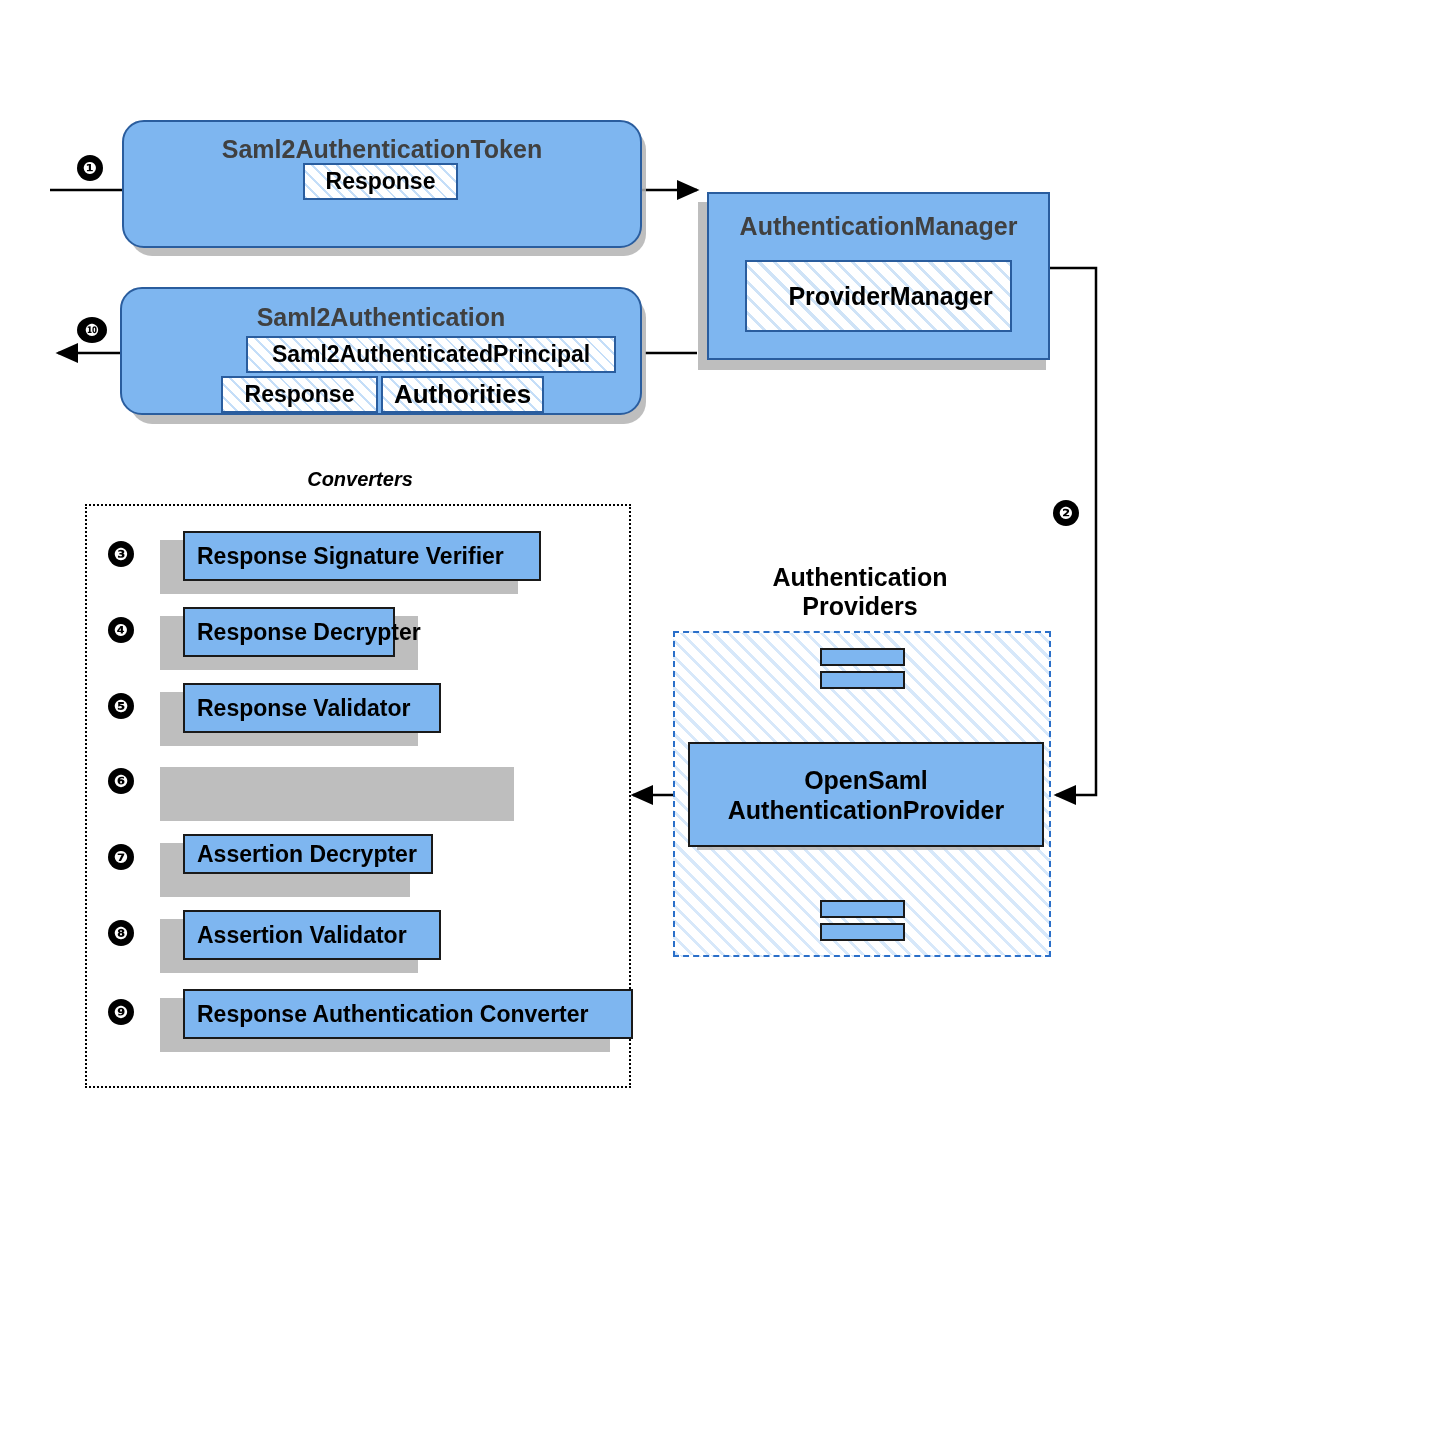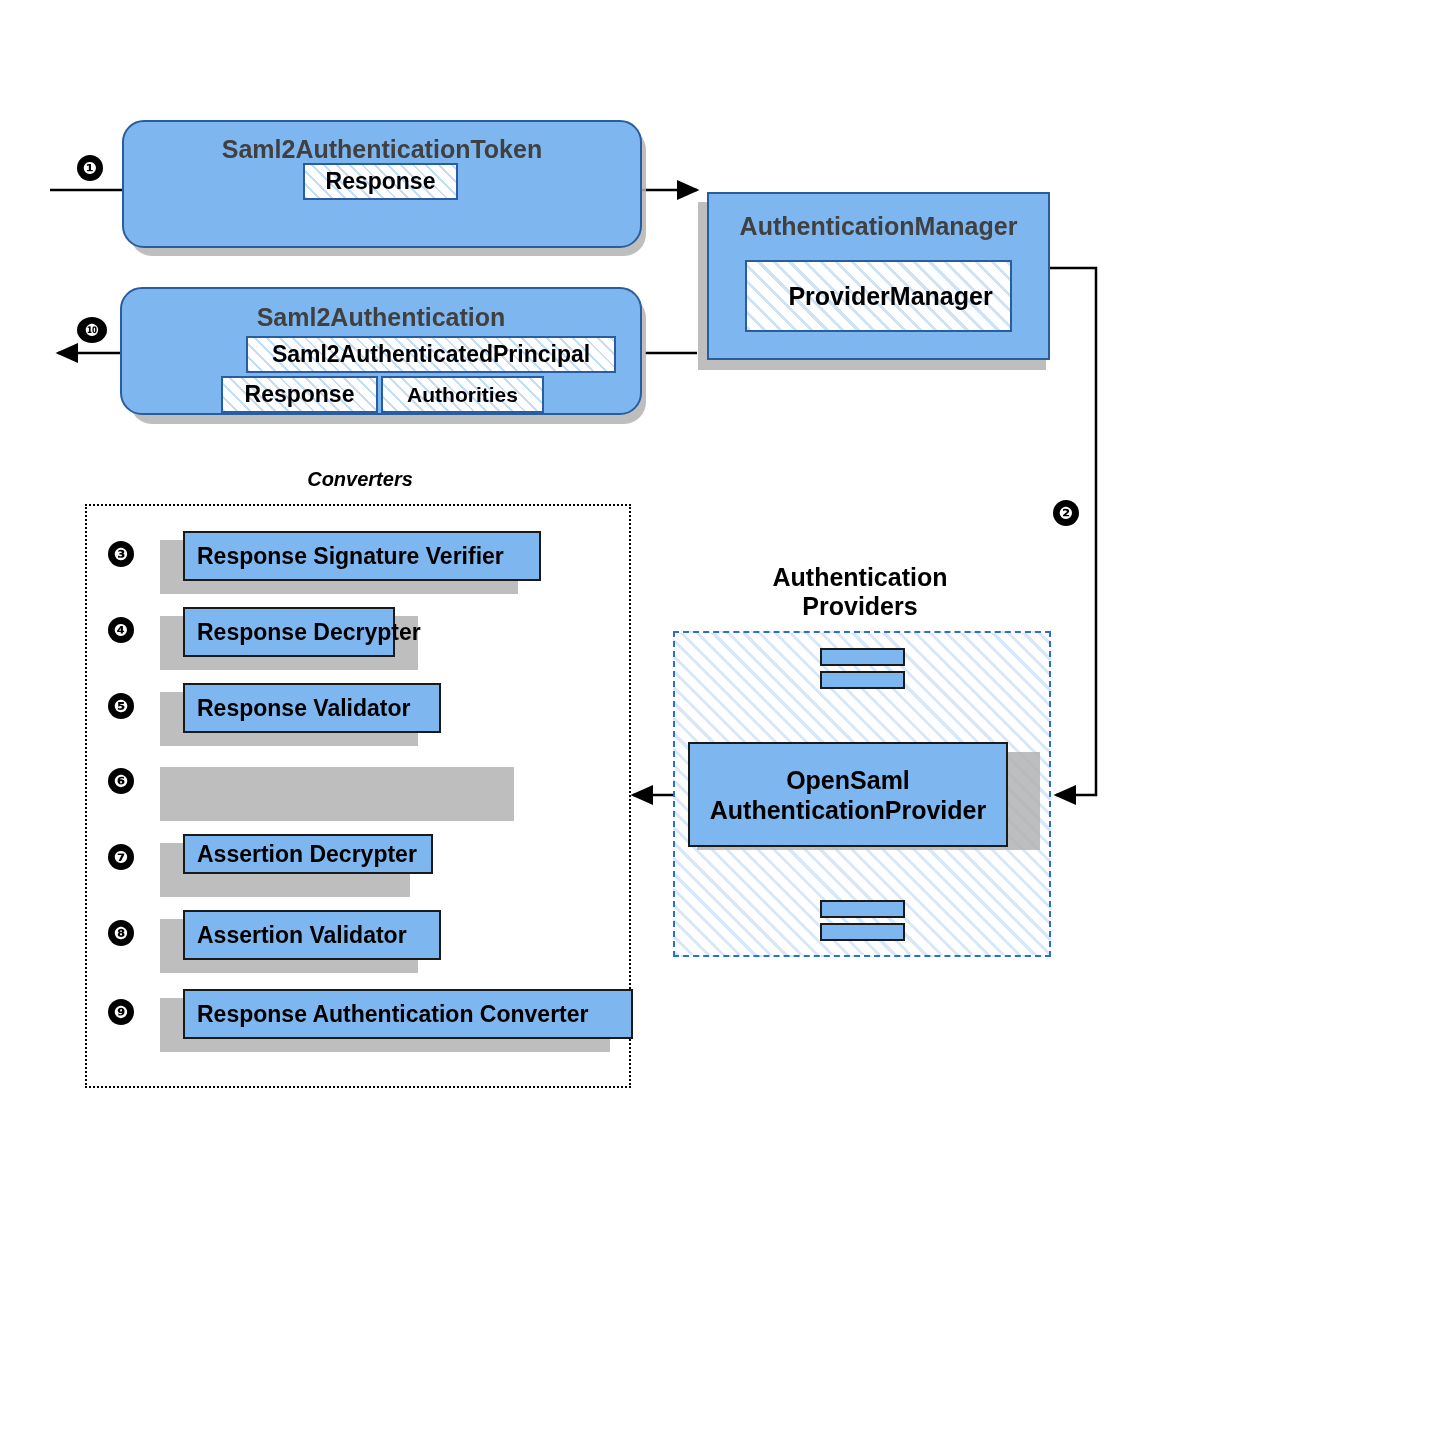--- a/index.html
+++ b/index.html
@@ -169,21 +169,21 @@
   <div class="inner-label" style="left:303px; top:163px; width:155px; height:37px; font-size:23px;">Response</div>
 
   <div class="step wide" style="left:77px; top:317px;">❿</div>
 
   <div class="shadow" style="left:130px; top:296px; width:516px; height:128px; border-radius:22px;"></div>
   <div class="rounded-box" style="left:120px; top:287px; width:522px; height:128px;">
     <div class="box-title" style="top:14px; font-size:25px;">Saml2Authentication</div>
   </div>
   <div class="inner-label" style="left:198px; top:336px; width:370px; height:37px; font-size:23px;margin-left:48px;">Saml2AuthenticatedPrincipal</div>
   <div class="inner-label" style="left:221px; top:376px; width:157px; height:37px; font-size:23px;">Response</div>
-  <div class="inner-label" style="left:381px; top:376px; width:163px; height:37px; font-size:21px;text-align:right;">Authorities</div>
+  <div class="inner-label" style="left:381px; top:376px; width:163px; height:37px; font-size:26px;text-align:right;">Authorities</div>
 
   <div class="shadow" style="left:698px; top:202px; width:348px; height:168px;"></div>
   <div class="sq-box" style="left:707px; top:192px; width:343px; height:168px; border-color:#2a5d9e;">
     <div class="box-title" style="top:18px; font-size:25px;">AuthenticationManager</div>
   </div>
   <div class="hatch-box" style="left:745px; top:260px; width:267px; height:72px;
        display:flex; align-items:center; justify-content:center; font-weight:bold; font-size:25px;">ProviderManager</div>
 
   <div class="step" style="left:1053px; top:500px;">❷</div>
 
@@ -218,21 +218,21 @@
   <div class="conv-box" style="left:152px; top:989px; width:450px; height:50px;">Response Authentication Converter</div>
 
   <div class="title-text" style="left:740px; top:563px; width:240px; font-size:25px;">Authentication
 Providers</div>
   <div class="dashed-region" style="left:673px; top:631px; width:378px; height:326px;"></div>
 
   <div class="small-bar" style="left:820px; top:648px; width:85px; height:18px;"></div>
   <div class="small-bar" style="left:820px; top:671px; width:85px; height:18px;"></div>
 
   <div class="shadow" style="left:697px; top:752px; width:343px; height:98px;"></div>
-  <div class="sq-box" style="left:688px; top:742px; width:320px; height:105px;
+  <div class="sq-box" style="left:688px; top:742px; width:356px; height:105px;
        display:flex; align-items:center; justify-content:center; text-align:center;
        font-weight:bold; font-size:25px; white-space:pre-line; line-height:1.2;">OpenSaml
 AuthenticationProvider</div>
 
   <div class="small-bar" style="left:820px; top:900px; width:85px; height:18px;"></div>
   <div class="small-bar" style="left:820px; top:923px; width:85px; height:18px;"></div>
 
 </div>
 
 </body></html>

